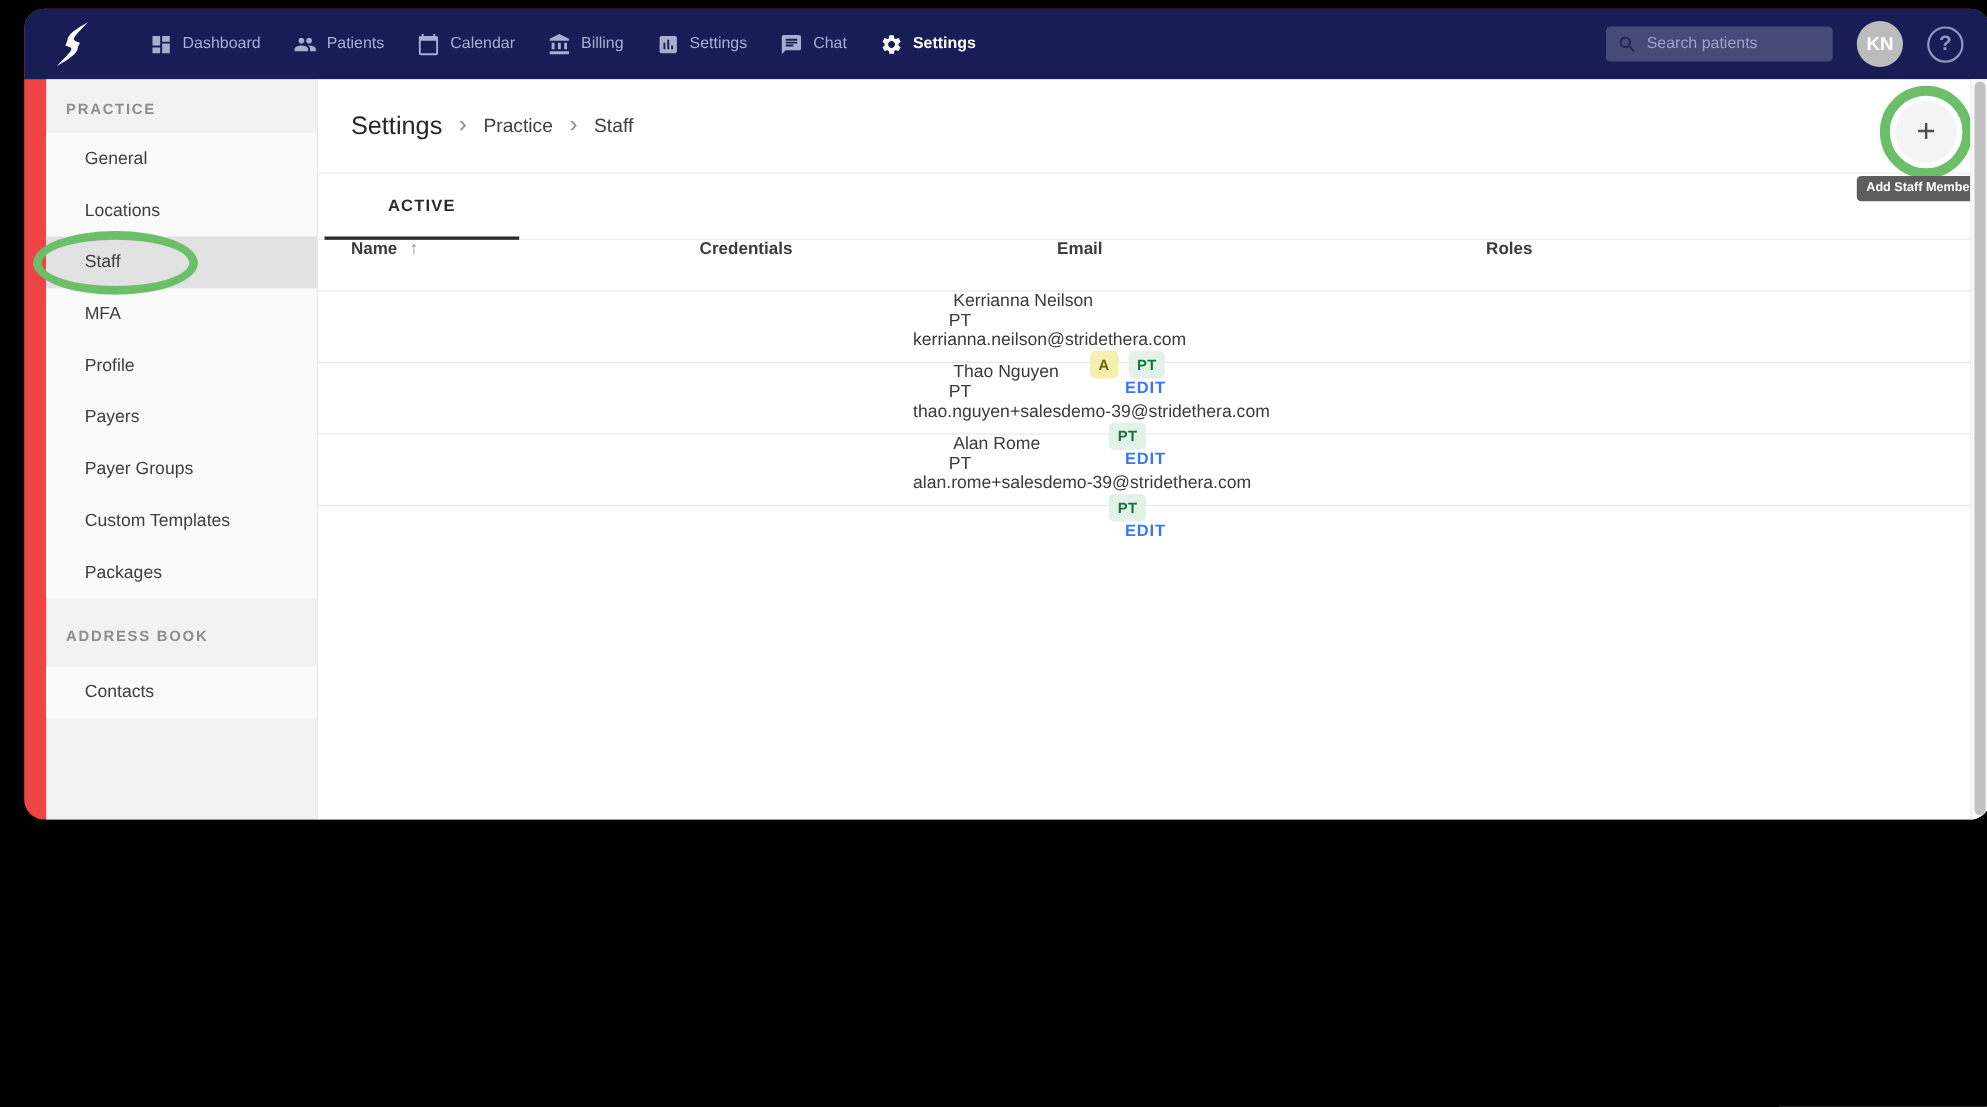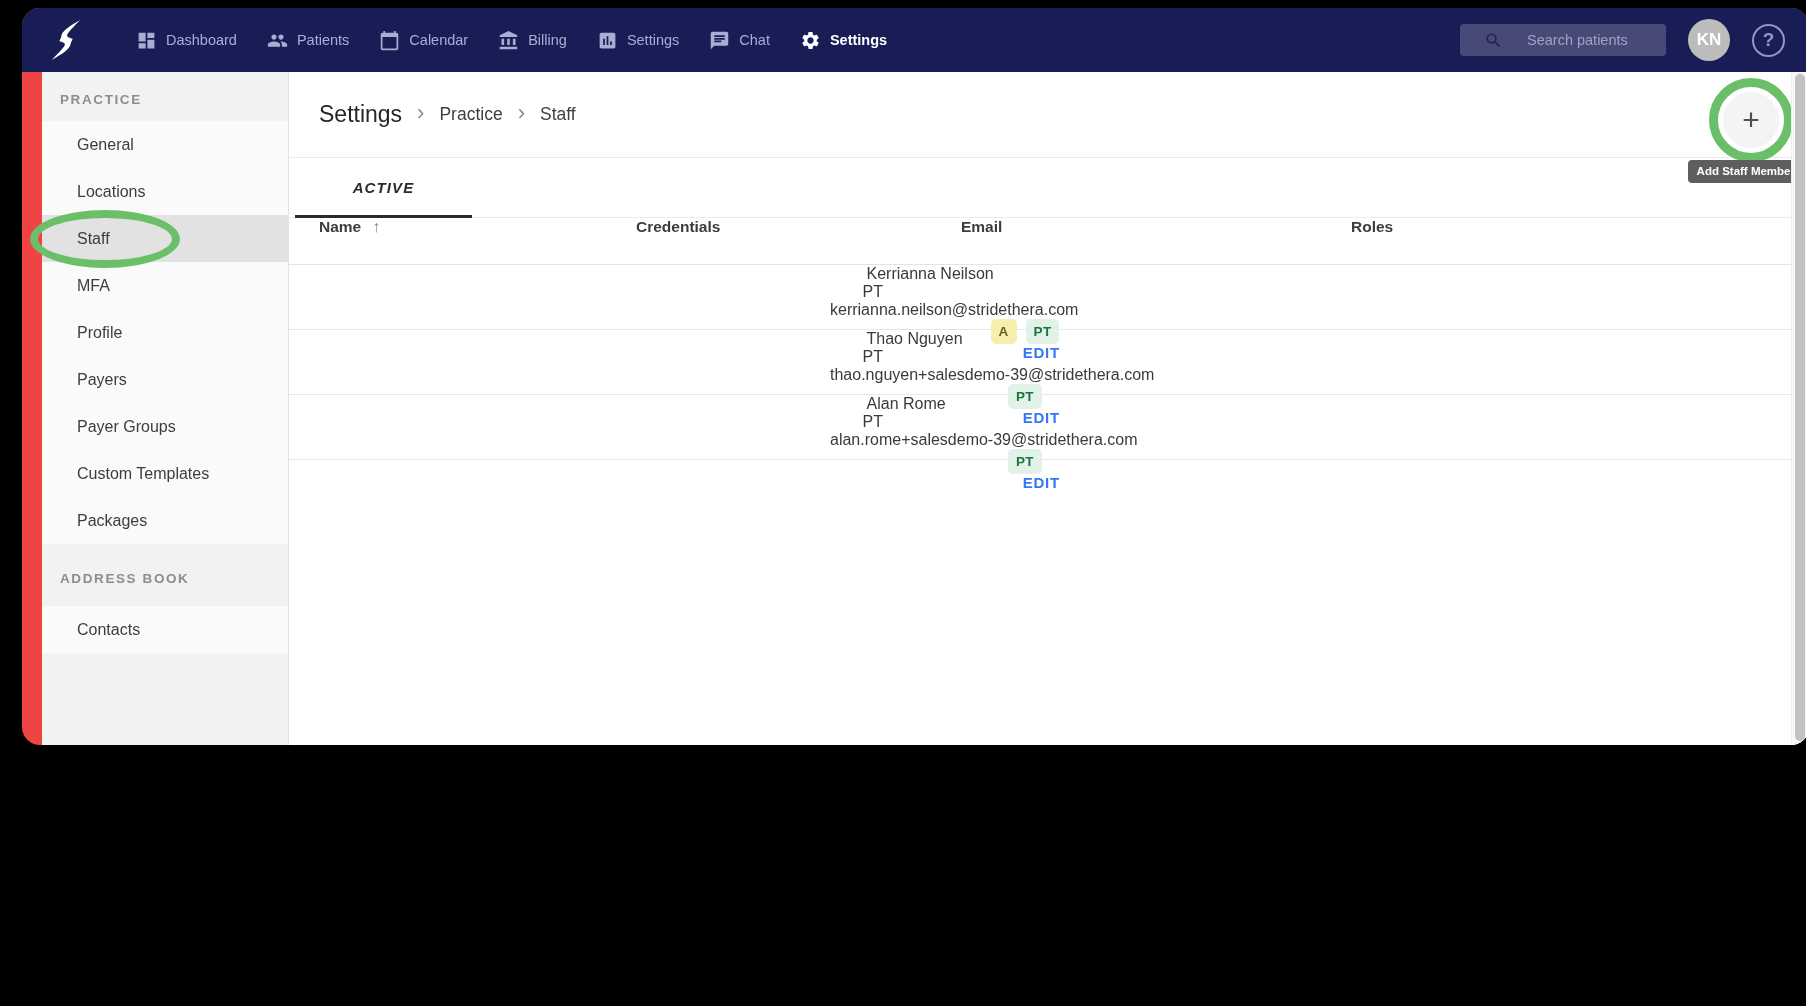--- a/index.html
+++ b/index.html
@@ -9,21 +9,21 @@
 
   
   .navbar { height:64px; background:#191d56; display:flex; align-items:center; padding:0 24px 0 26px; position:relative; }
   .logo { width:36px; height:42px; display:flex; align-items:center; justify-content:center; }
   .logo svg { width:34px; height:40px; fill:#fff; }
   .nav-items { display:flex; align-items:center; gap:30px; margin-left:52px; }
   .nav-item { display:flex; align-items:center; gap:9px; color:#a9add2; font-size:14.5px; cursor:pointer; }
   .nav-item .nicon { width:21px; height:21px; display:flex; }
   .nav-item .nicon svg { width:21px; height:21px; fill:currentColor; }
   .nav-item.active { color:#fff; font-weight:600; }
-  .search { margin-left:auto; width:206px; height:32px; background:rgba(255,255,255,0.20); border-radius:4px; display:flex; align-items:center; padding:0 24px; gap:24px; }
+  .search { margin-left:auto; width:206px; height:32px; background:rgba(255,255,255,0.20); border-radius:4px; display:flex; align-items:center; padding:0 10px; gap:8px; }
   .search svg { width:19px; height:19px; fill:#20245c; flex-shrink:0; }
   .search input { background:transparent; border:none; outline:none; color:#e8eaff; font-size:14.5px; width:100%; font-family:inherit; }
   .search input::placeholder { color:#9fa3c7; }
   .avatar { width:42px; height:42px; border-radius:50%; background:#bcbcbc; color:#fff; display:flex; align-items:center; justify-content:center; font-size:17px; font-weight:600; margin-left:22px; cursor:pointer; flex-shrink:0; }
   .help { width:33px; height:33px; border-radius:50%; border:2.5px solid #9397bd; color:#9397bd; display:flex; align-items:center; justify-content:center; font-size:19px; font-weight:700; margin-left:22px; cursor:pointer; flex-shrink:0; }
 
   
   .body-row { display:flex; height:919px; position:relative;padding-left:20px; }
 
   
@@ -41,21 +41,21 @@
   .main-header { height:86px; flex-shrink:0; display:flex; align-items:center; padding:0 30px; border-bottom:1px solid #eaeaea; position:relative; }
   .breadcrumb { display:flex; align-items:center; gap:15px; }
   .bc-root { font-size:23px; font-weight:500; color:#262626; }
   .bc-sep { font-size:22px; color:#8a8a8a; line-height:1; padding-bottom:3px; }
   .bc-link, .bc-current { font-size:17.5px; color:#3e3e3e; }
   .add-btn { position:absolute; top:20px; right:30px; width:56px; height:56px; border-radius:50%; background:#f4f4f4; border:none; font-size:30px; font-weight:300; color:#4f4f4f; cursor:pointer; display:flex; align-items:center; justify-content:center; line-height:1; }
   .annotation-ring { position:absolute; top:6px; right:16px; width:84px; height:84px; border:9px solid #6cbf69; border-radius:50%; pointer-events:none; z-index:4; }
   .tooltip { position:absolute; top:88px; right:5px; height:23px; line-height:23px; background:#5e5e5e; color:#fff; font-size:11.5px; font-weight:700; padding:0 9px; border-radius:4px; z-index:5; white-space:nowrap; }
 
   .tabs { height:60px; flex-shrink:0; display:flex; padding-left:6px; border-bottom:1px solid #ececec; }
-  .tab { width:177px; display:flex; align-items:center; justify-content:center; font-size:15px; font-weight:600; letter-spacing:1.1px; color:#8b8b8b; cursor:pointer; position:relative;font-style:italic; }
+  .tab { width:177px; display:flex; align-items:center; justify-content:center; font-size:15px; font-weight:600; letter-spacing:1.1px; color:#8b8b8b; cursor:pointer; position:relative; }
   .tab.active { color:#2b2b2b; }
   .tab.active::after { content:""; position:absolute; left:0; right:0; bottom:-1px; height:3px; background:#2b2b2b; }
 
   .thead { height:47px; flex-shrink:0; display:flex; align-items:flex-start; padding:0 78px 0 30px; border-bottom:1px solid #e4e4e4; font-size:15.5px; font-weight:600; color:#3c3c3c; }
   .col-name { width:317px; display:flex; align-items:center; }
   .col-cred { width:325px; }
   .col-email { width:390px; }
   .col-roles { flex:1; display:flex; align-items:center; }
   .col-edit { width:70px; display:flex; justify-content:flex-end; }
   .sort { font-size:16px; color:#8a8a8a; margin-left:11px; font-weight:400; cursor:pointer; }

